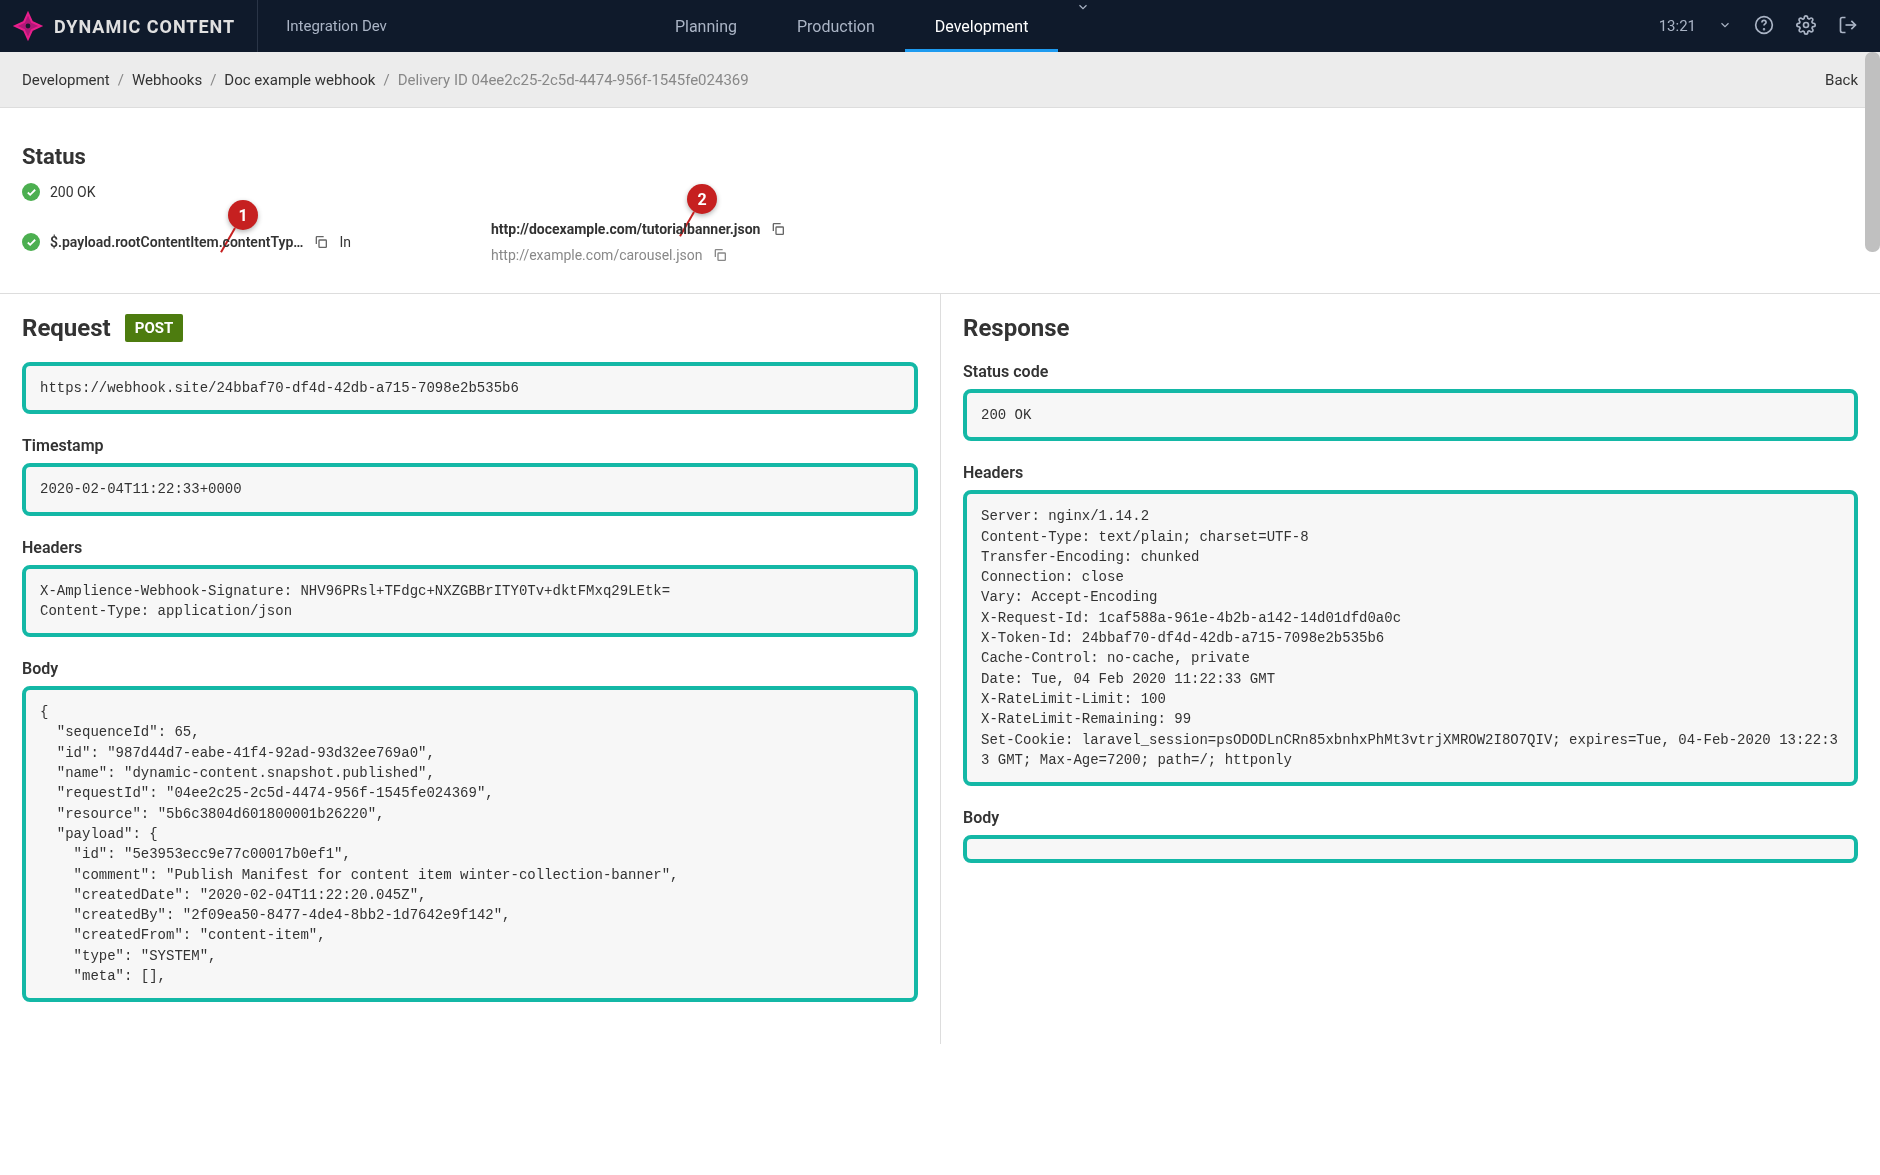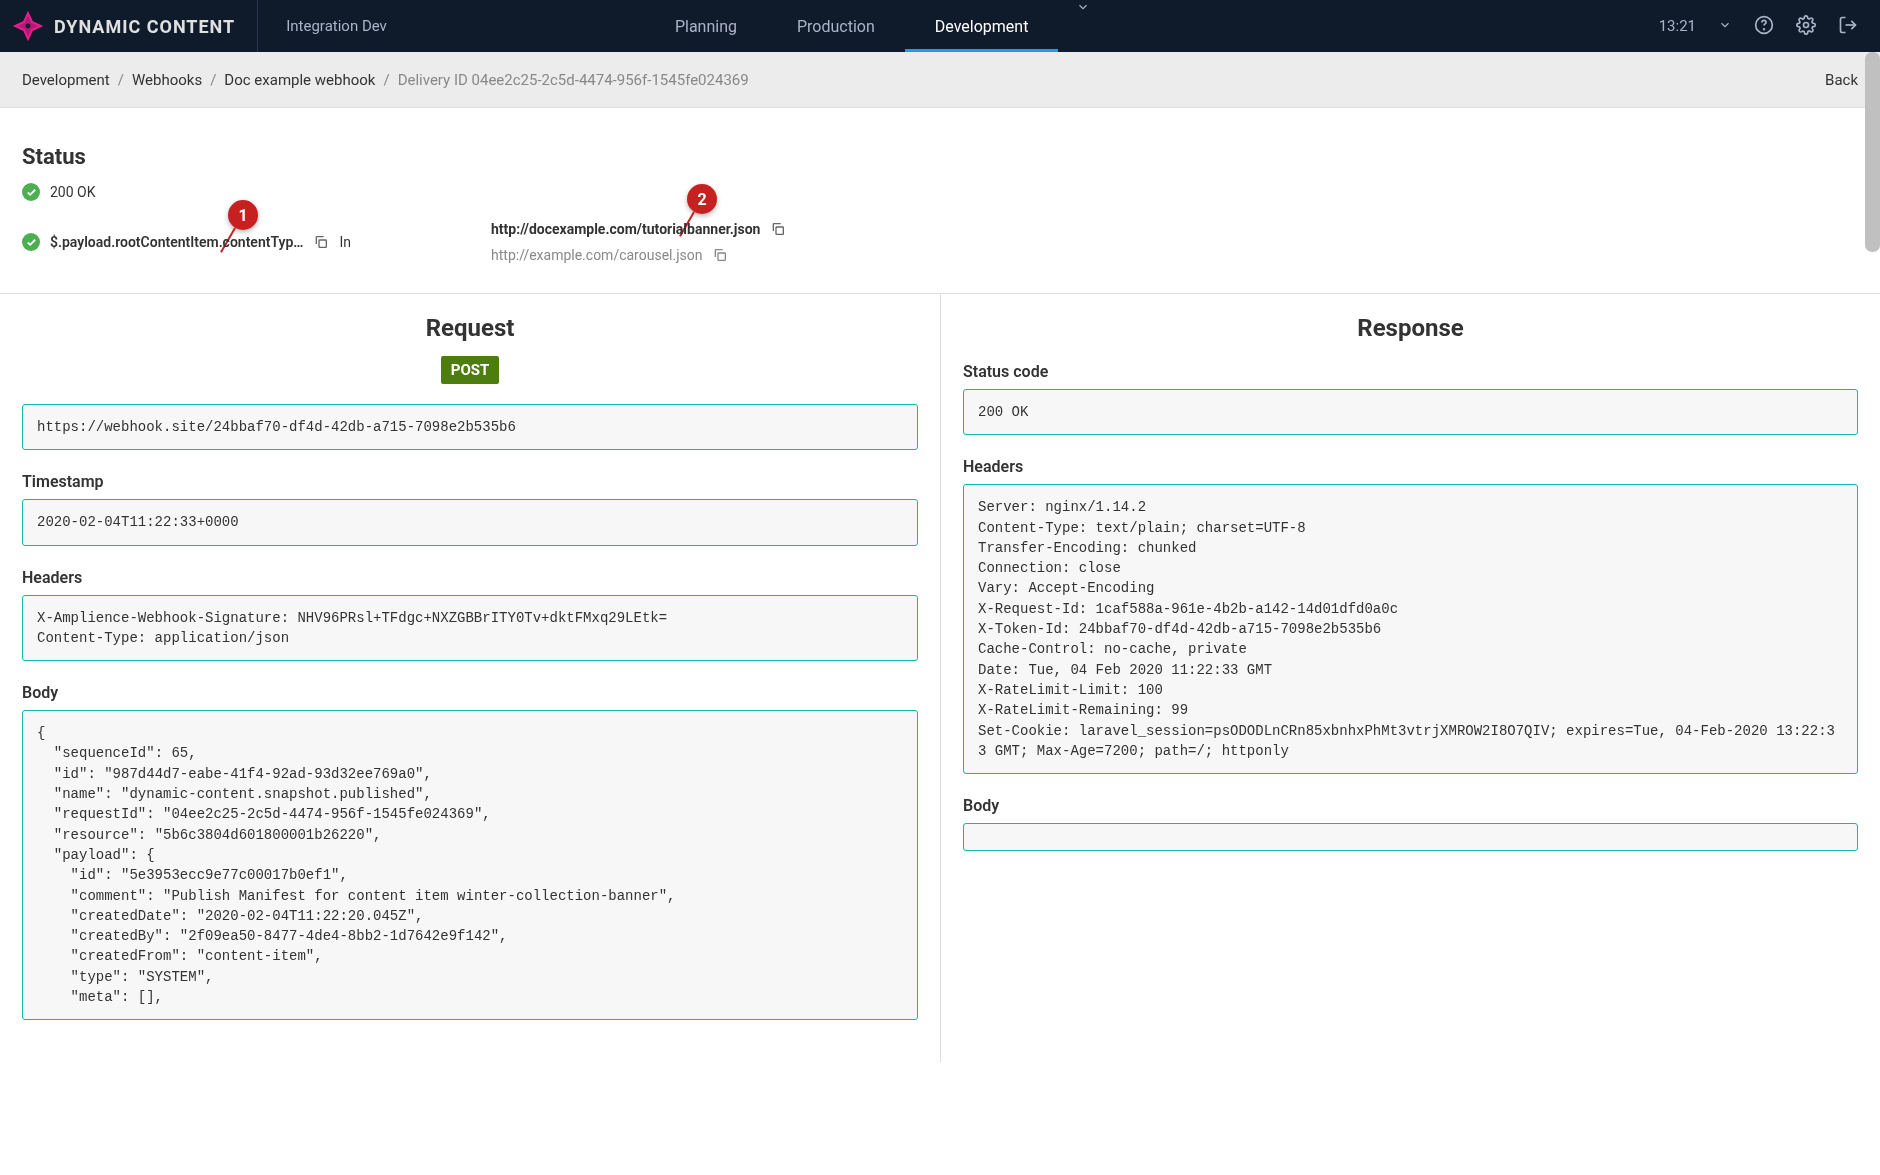--- a/index.html
+++ b/index.html
@@ -173,43 +173,42 @@
 .col {
   width: 50%;
   padding: 20px 22px;
 }
 .col + .col { border-left: 1px solid #ddd; }
 .req-heading {
   display: flex;
   align-items: center;
   gap: 14px;
   margin-bottom: 20px;
-  flex-direction: column;
 }
 .req-title {
   font-size: 24px;
   font-weight: 700;
 }
 .method-badge {
   background: #4d7c0f;
   color: #fff;
   padding: 5px 10px;
   font-weight: 700;
   font-size: 15px;
   border-radius: 2px;
 }
 .field-label {
   font-weight: 600;
   font-size: 16px;
   margin-bottom: 8px;
 }
 .code-box {
   background: #f7f7f7;
-  border: 1px solid #14b8a6;
-  border-radius: 3px;
+  border: 4px solid #14b8a6;
+  border-radius: 8px;
   padding: 12px 14px;
   font-family: "SFMono-Regular", Consolas, "Liberation Mono", Menlo, monospace;
   font-size: 14px;
   white-space: pre-wrap;
   word-break: break-all;
   margin-bottom: 22px;
   line-height: 1.45;
 }
 .code-box.tall { min-height: 20px; }
 .code-box.empty { min-height: 28px; padding: 5px; }

